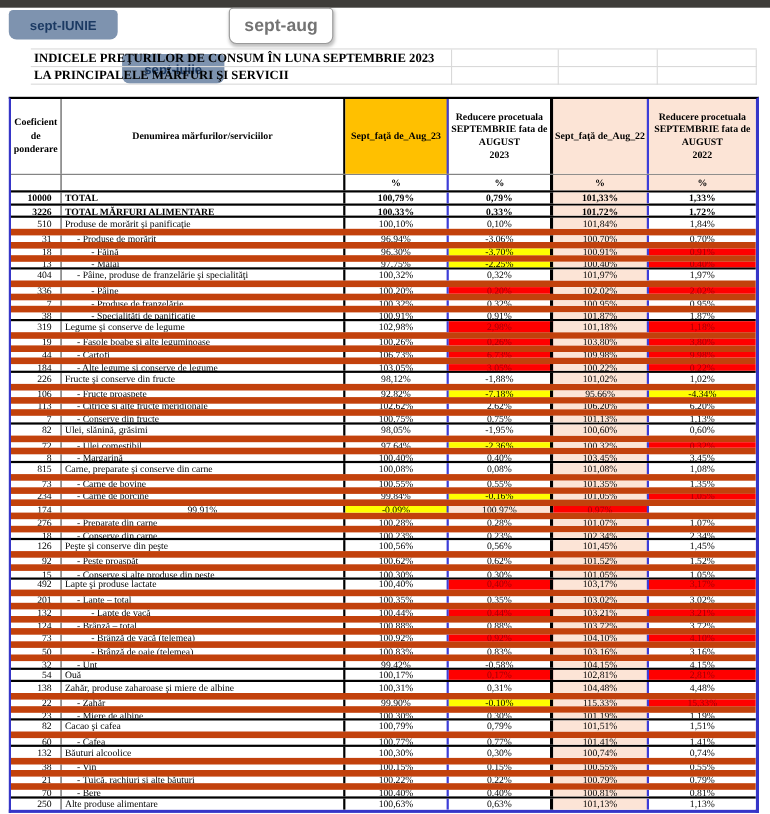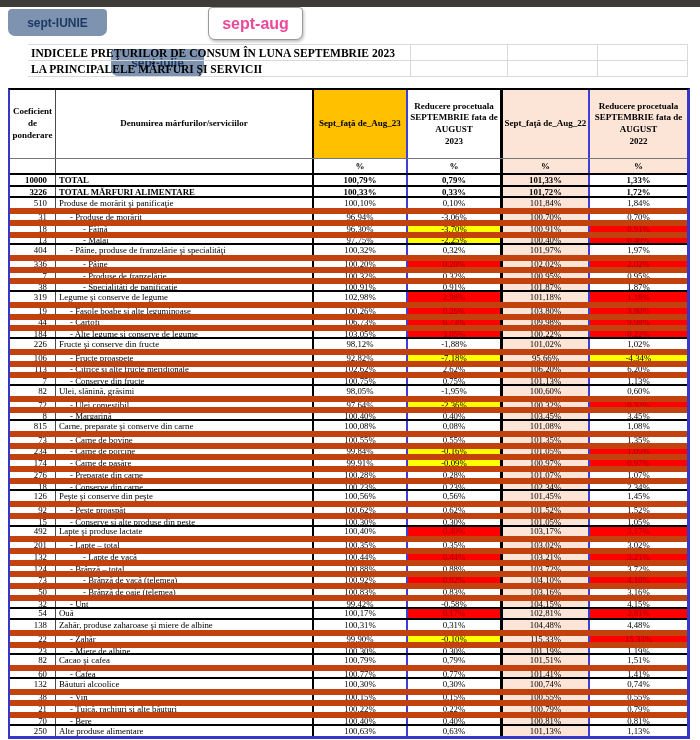--- a/index.html
+++ b/index.html
@@ -5,21 +5,21 @@
   html,body{margin:0;padding:0;}
   body{width:700px;height:740px;overflow:hidden;background:#fff;}
   #app{position:relative;width:700px;height:740px;background:#fff;font-family:"Liberation Serif",serif;}
   .topstrip{position:absolute;left:0;top:0;width:700px;height:7px;background:#3e3c39;}
   .tab{position:absolute;top:9px;height:27px;display:flex;align-items:center;justify-content:center;
        font-family:"Liberation Sans",sans-serif;font-weight:bold;font-size:12px;
        border-radius:4px 4px 7px 7px;cursor:pointer;box-sizing:border-box;}
   .tab.inactive{background:#7E93AF;color:#1c3a63;}
   #tab1{left:8px;width:99px;}
   #tab2{left:111px;width:93px;margin-top:40px;}
-  #tab3{left:208px;top:7px;height:33px;width:95px;background:#fff;color:#ec4899;
+  #tab3{left:208px;top:7px;height:33px;width:95px;background:#fff;color:#737373;
         border:1px solid #9a9a9a;box-shadow:1px 2px 3px rgba(0,0,0,0.25);font-size:16px;}
   
   .titlebox{position:absolute;left:28px;top:44px;width:660px;height:32px;border-top:1px solid #d9d9d9;}
   .titlerow{position:absolute;left:0;width:100%;height:16px;border-bottom:1px solid #d9d9d9;
             display:flex;align-items:center;font-weight:bold;font-size:11.5px;color:#000;
             padding-left:3px;box-sizing:border-box;white-space:nowrap;}
   #titlerow1{top:0;}
   #titlerow2{top:16px;}
   .vline{position:absolute;top:0;height:32px;width:1px;background:#d9d9d9;}
   
@@ -283,21 +283,20 @@
         <div class="grid trow">
           <div class="cell c-coef">234</div>
           <div class="cell c-name lvl1">- Carne de porcine</div>
           <div class="cell c-val">99,84%</div>
           <div class="cell c-val hl-y">-0,16%</div>
           <div class="cell c-val bg-peach">101,05%</div>
           <div class="cell c-val hl-r">1,05%</div>
         </div>
         <div class="grid trow">
           <div class="cell c-coef">174</div>
-          <div class="cell c-name lvl1">- Carne de pasăre</div>
           <div class="cell c-val">99,91%</div>
           <div class="cell c-val hl-y">-0,09%</div>
           <div class="cell c-val bg-peach">100,97%</div>
           <div class="cell c-val hl-r">0,97%</div>
         </div>
         <div class="grid trow">
           <div class="cell c-coef">276</div>
           <div class="cell c-name lvl1">- Preparate din carne</div>
           <div class="cell c-val">100,28%</div>
           <div class="cell c-val">0,28%</div>

